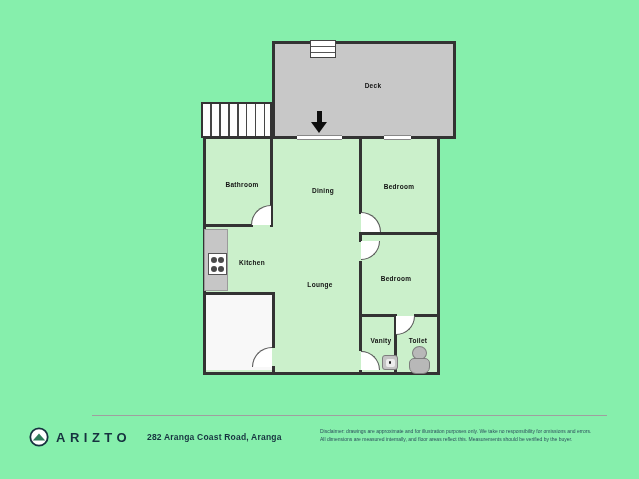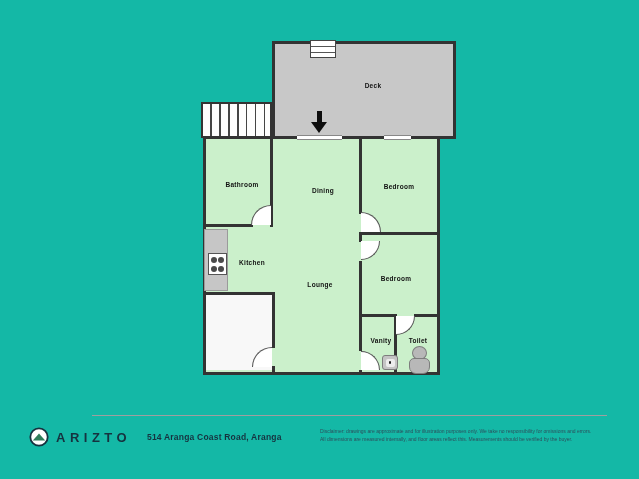--- a/index.html
+++ b/index.html
@@ -1,16 +1,16 @@
 <!DOCTYPE html>
 <html><head>
 <meta charset="utf-8">
 <style>
   html,body{margin:0;padding:0;background:#fff;}
-  .canvas{position:relative;width:639px;height:479px;background:#14b8a6;overflow:hidden;
+  .canvas{position:relative;width:639px;height:479px;background:#86efac;overflow:hidden;
           font-family:"Liberation Sans",sans-serif;}
   .abs{position:absolute;box-sizing:border-box;}
 
   
   .deck{left:272px;top:41px;width:184px;height:98px;background:#c8c8c8;border:3px solid #333;}
   .deck-steps{left:310px;top:40px;width:26px;height:18px;background:repeating-linear-gradient(to bottom,#ffffff 0 4.8px,#555 4.8px 6px);border:1.5px solid #444;}
   .stairs{left:201px;top:102px;width:71px;height:36px;background:repeating-linear-gradient(to right,#fdfdfd 0 7.4px,#444 7.4px 8.9px);border:2px solid #333;}
   .main-floor{left:203px;top:136px;width:237px;height:239px;background:#cbf0cb;border:3px solid #333;}
   .wall{background:#333;}
   .white-room{left:206px;top:295px;width:66px;height:75px;background:#f8f8f8;}
@@ -108,20 +108,20 @@
   <div class="abs footer-line"></div>
 
   <div class="abs logo">
     <svg width="20" height="20" viewBox="0 0 20 20">
       <circle cx="10" cy="10" r="8.7" fill="#ffffff" stroke="#16323f" stroke-width="1.8"></circle>
       <path d="M3.8 13.6 L10 6.4 L16.2 13.6 Z" fill="#2e7d5a"></path>
     </svg>
   </div>
 
   <div class="abs brand">ARIZTO</div>
-  <div class="abs address">514 Aranga Coast Road, Aranga</div>
+  <div class="abs address">282 Aranga Coast Road, Aranga</div>
 
   <div class="abs disclaimer">
     <div>Disclaimer: drawings are approximate and for illustration purposes only. We take no responsibility for omissions and errors.</div>
     <div>All dimensions are measured internally, and floor areas reflect this. Measurements should be verified by the buyer.</div>
   </div>
 
 </div>
 
 </body></html>

